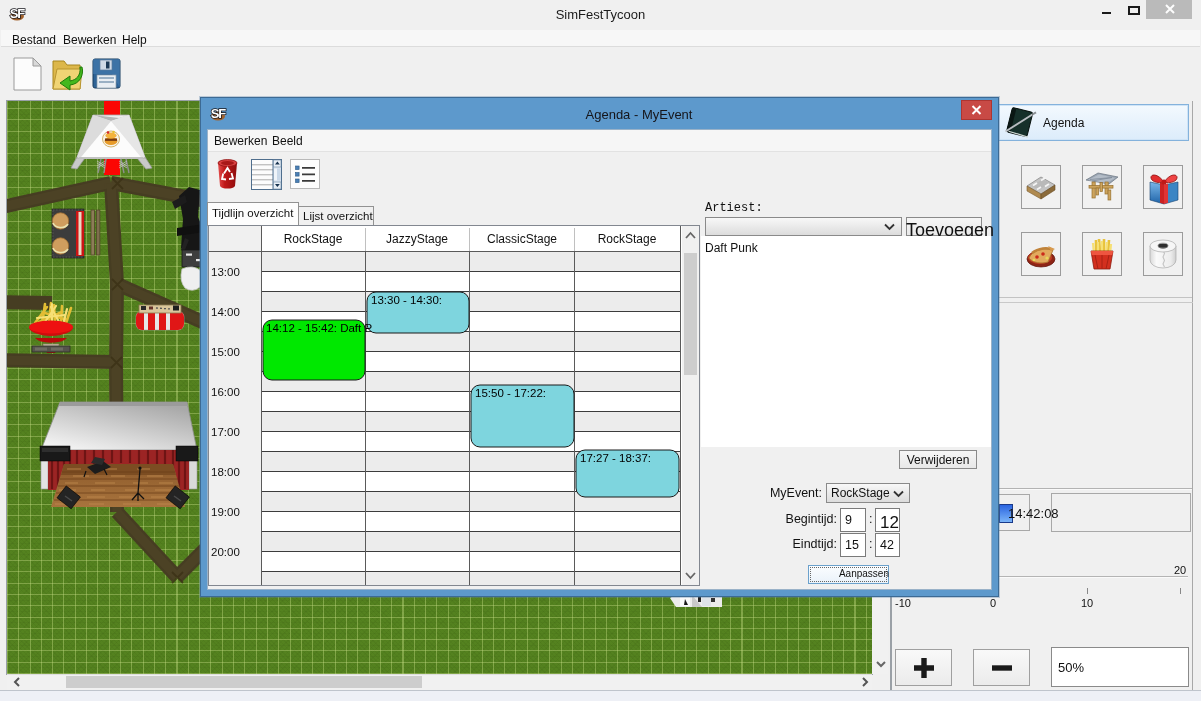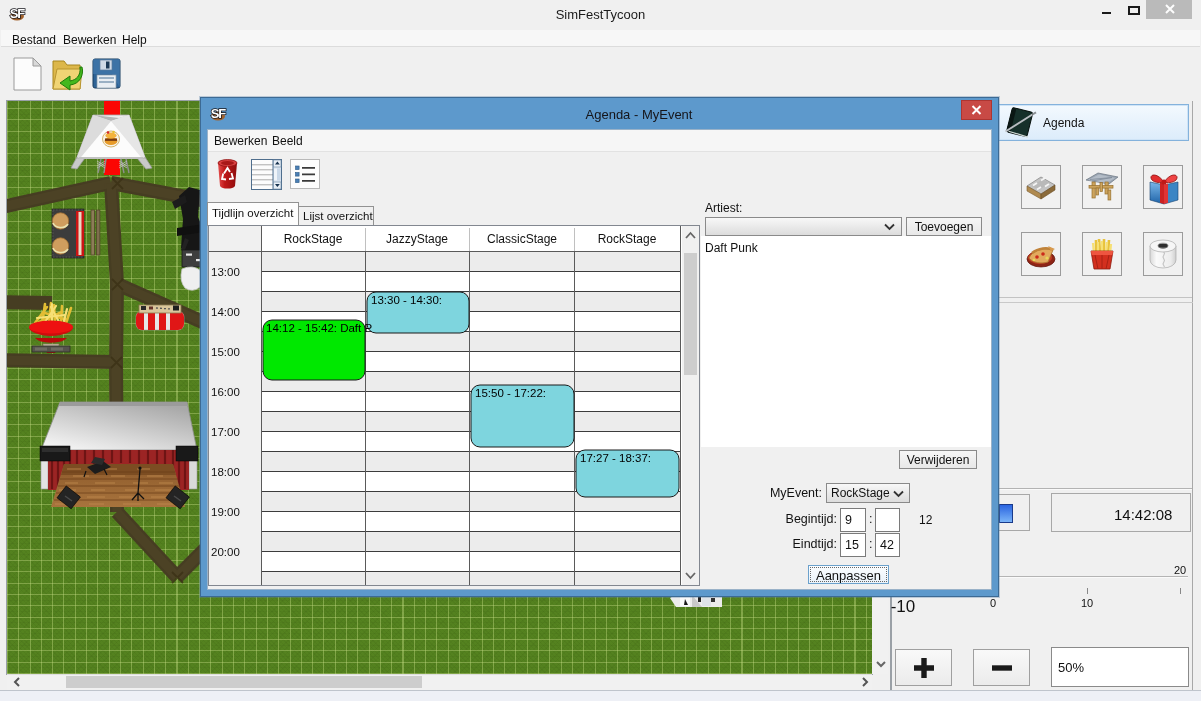--- a/index.html
+++ b/index.html
@@ -386,28 +386,28 @@
 </svg>
 
 <div class="abs" style="left:997px;top:297px;width:195px;height:1px;background:#c3c3c3;"></div>
 <div class="abs" style="left:890px;top:302px;width:303px;height:1px;background:#c9c9c9;"></div>
 
 <div class="abs" style="left:891px;top:488px;width:301px;height:1px;background:#b3b3b3;"></div>
 <div class="abs" style="left:891px;top:489px;width:301px;height:1px;background:#fafafa;"></div>
 <div class="abs" style="left:984px;top:494px;width:46px;height:37px;background:#f0f0f0;border:1px solid #a8a8a8;"></div>
 <div class="abs" style="left:999px;top:504px;width:14px;height:19px;background:linear-gradient(#2a64e0,#7ab4f8);border:1px solid #1a3a8a;"></div>
 <div class="abs" style="left:1051px;top:493px;width:140px;height:39px;background:#f0f0f0;border:1px solid #a8a8a8;"></div>
-<div class="txt" style="left:1114px;top:506px;font-size:15px;">14:42:08</div>
+<div class="txt" style="left:1008px;top:506px;font-size:13px;">14:42:08</div>
 
 <div class="abs" style="left:897px;top:576px;width:291px;height:2px;background:#b4b4b4;border-bottom:1px solid #fafafa;"></div>
 <div class="abs" style="left:903px;top:588px;width:1px;height:6px;background:#888;"></div>
 <div class="abs" style="left:993px;top:588px;width:1px;height:6px;background:#888;"></div>
 <div class="abs" style="left:1087px;top:588px;width:1px;height:6px;background:#888;"></div>
 <div class="abs" style="left:1180px;top:588px;width:1px;height:6px;background:#888;"></div>
-<div class="txt" style="left:883px;top:597px;width:40px;text-align:center;font-size:17px;">-10</div>
+<div class="txt" style="left:883px;top:597px;width:40px;text-align:center;font-size:11px;">-10</div>
 <div class="txt" style="left:973px;top:597px;width:40px;text-align:center;font-size:11px;">0</div>
 <div class="txt" style="left:1067px;top:597px;width:40px;text-align:center;font-size:11px;">10</div>
 <div class="txt" style="left:1160px;top:564px;width:40px;text-align:center;font-size:11px;">20</div>
 
 <div class="abs" style="left:895px;top:649px;width:57px;height:37px;background:linear-gradient(#f9f9f9,#ebebeb);border:1px solid #9f9f9f;"></div>
 <div class="abs" style="left:973px;top:649px;width:57px;height:37px;background:linear-gradient(#f9f9f9,#ebebeb);border:1px solid #9f9f9f;"></div>
 <svg class="abs" style="left:912px;top:656px" width="24" height="24" viewBox="0 0 24 24">
     <path d="M12,2 V22 M2,12 H22" stroke="#1a1a1a" stroke-width="5.4"></path>
   </svg>
 <svg class="abs" style="left:990px;top:656px" width="24" height="24" viewBox="0 0 24 24">
@@ -543,49 +543,49 @@
       <text x="371" y="236">17:27 - 18:37:</text>
     </g>
 
     <rect x="473" y="0" width="17" height="359" fill="#f0f0f0"></rect>
     <rect x="475" y="27" width="13" height="122" fill="#cdcdcd"></rect>
     <path d="M477,12 l4.5,-5 l4.5,5" stroke="#666" stroke-width="1.8" fill="none"></path>
     <path d="M477,347 l4.5,5 l4.5,-5" stroke="#666" stroke-width="1.8" fill="none"></path>
   </svg>
 </div>
 
-<div class="txt" style="left:705px;top:201px;font-size:12px;">Artiest:</div>
+<div class="txt" style="left:705px;top:201px;font-size:12px;font-family:Liberation Mono, monospace;">Artiest:</div>
 <div class="abs" style="left:705px;top:217px;width:197px;height:19px;background:linear-gradient(#f8f8f8,#dcdcdc);border:1px solid #8a8a8a;"></div>
 <svg class="abs" style="left:884px;top:223px" width="11" height="8" viewBox="0 0 11 8">
     <path d="M1,1.5 L5.5,6 L10,1.5" stroke="#333" stroke-width="1.8" fill="none"></path>
   </svg>
 <div class="abs" style="left:906px;top:217px;width:76px;height:19px;background:linear-gradient(#f6f6f6,#e8e8e8);border:1px solid #8a8a8a;"></div>
-<div class="txt" style="left:906px;top:220px;width:76px;text-align:center;font-size:12px;">Toevoegen</div>
+<div class="txt" style="left:906px;top:220px;width:76px;text-align:center;font-size:18px;">Toevoegen</div>
 <div class="abs" style="left:701px;top:236px;width:290px;height:211px;background:#ffffff;"></div>
 <div class="txt" style="left:705px;top:241px;font-size:12px;">Daft Punk</div>
 
 <div class="abs" style="left:899px;top:450px;width:78px;height:19px;background:linear-gradient(#f6f6f6,#e8e8e8);border:1px solid #8a8a8a;"></div>
 <div class="txt" style="left:899px;top:453px;width:78px;text-align:center;font-size:12px;">Verwijderen</div>
 
 <div class="txt" style="left:760px;top:486px;width:62px;text-align:right;font-size:12.5px;">MyEvent:</div>
 <div class="abs" style="left:826px;top:483px;width:84px;height:20px;background:linear-gradient(#f8f8f8,#dcdcdc);border:1px solid #8a8a8a;"></div>
 <div class="txt" style="left:831px;top:486px;font-size:12px;">RockStage</div>
 <svg class="abs" style="left:893px;top:490px" width="11" height="8" viewBox="0 0 11 8">
     <path d="M1,1.5 L5.5,6 L10,1.5" stroke="#333" stroke-width="1.8" fill="none"></path>
   </svg>
 
 <div class="txt" style="left:770px;top:512px;width:67px;text-align:right;font-size:12.5px;">Begintijd:</div>
 <div class="abs" style="left:840px;top:508px;width:26px;height:24px;background:#fff;border:1px solid #7a7a7a;"></div>
 <div class="txt" style="left:845px;top:513px;font-size:12.5px;">9</div>
 <div class="txt" style="left:869px;top:512px;font-size:12.5px;">:</div>
 <div class="abs" style="left:875px;top:508px;width:25px;height:24px;background:#fff;border:1px solid #7a7a7a;"></div>
-<div class="txt" style="left:880px;top:513px;font-size:12px;margin-left:39px;">12</div>
+<div class="txt" style="left:880px;top:513px;font-size:17px;">12</div>
 
 <div class="txt" style="left:770px;top:537px;width:67px;text-align:right;font-size:12.5px;">Eindtijd:</div>
 <div class="abs" style="left:840px;top:533px;width:26px;height:24px;background:#fff;border:1px solid #7a7a7a;"></div>
 <div class="txt" style="left:845px;top:538px;font-size:12.5px;">15</div>
 <div class="txt" style="left:869px;top:537px;font-size:12.5px;">:</div>
 <div class="abs" style="left:875px;top:533px;width:25px;height:24px;background:#fff;border:1px solid #7a7a7a;"></div>
 <div class="txt" style="left:880px;top:538px;font-size:12.5px;">42</div>
 
 <div class="abs" style="left:808px;top:565px;width:81px;height:19px;background:linear-gradient(#fbfdff,#eaf2fa);border:1px solid #6ba1cc;"></div>
 <div class="abs" style="left:810px;top:567px;width:77px;height:15px;border:1px dotted #666;"></div>
-<div class="txt" style="left:808px;top:568px;width:81px;text-align:center;font-size:13px;">Aanpassen</div>
+<div class="txt" style="left:808px;top:568px;width:81px;text-align:right;font-size:10px;">Aanpassen</div>
 
 </body></html>

